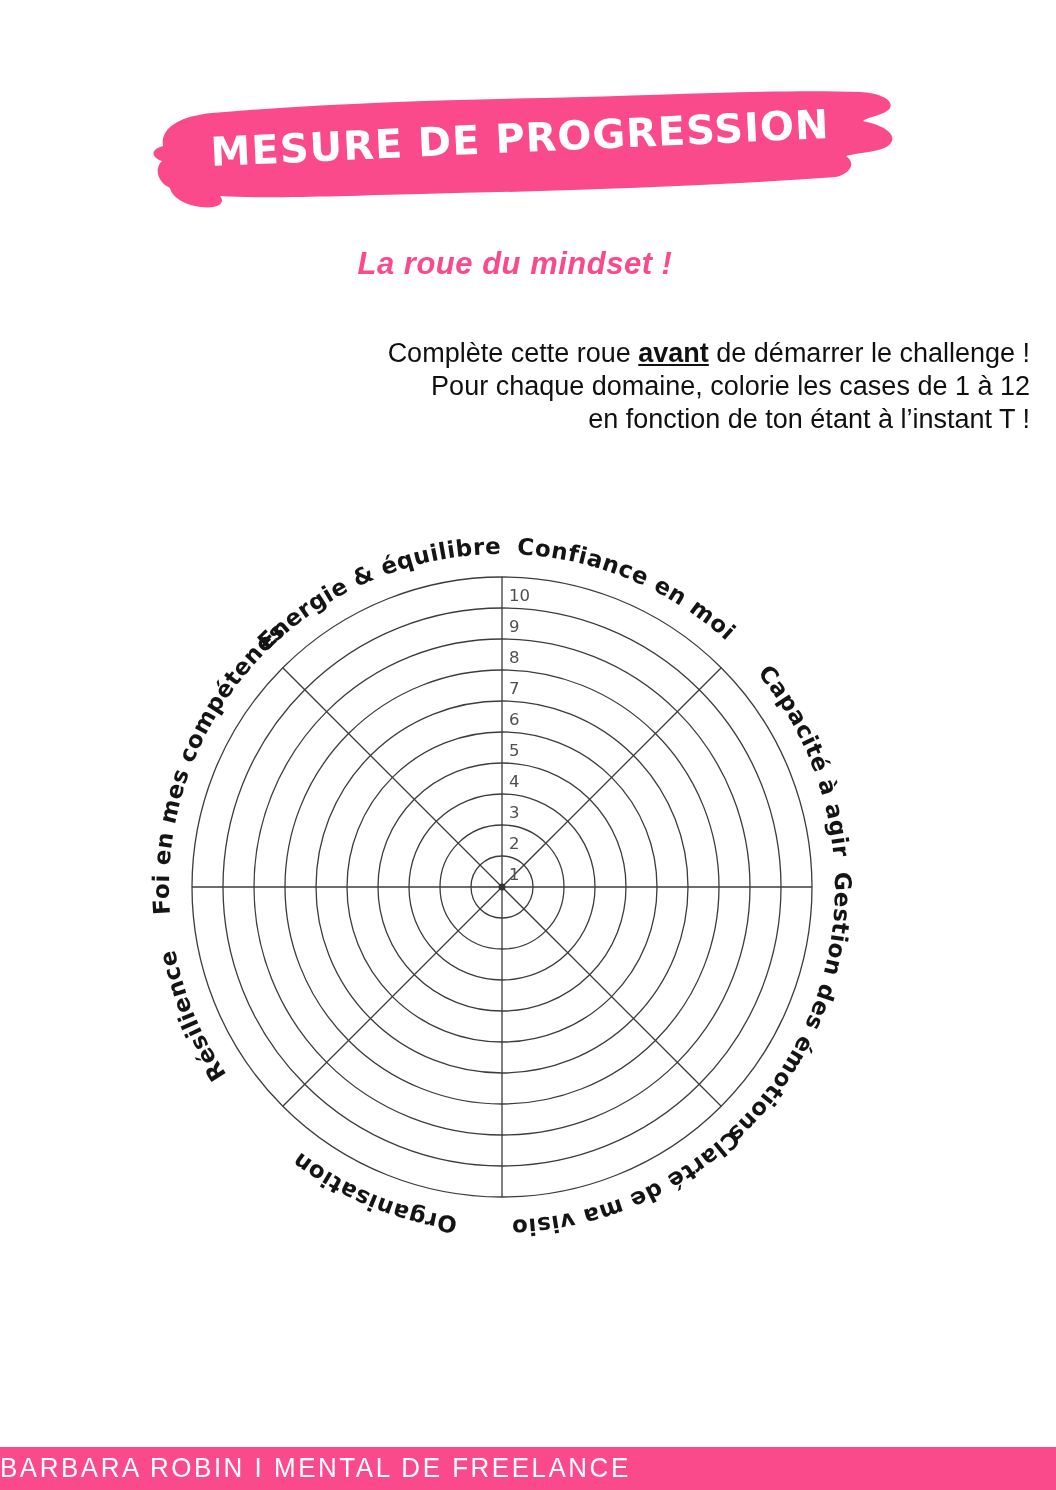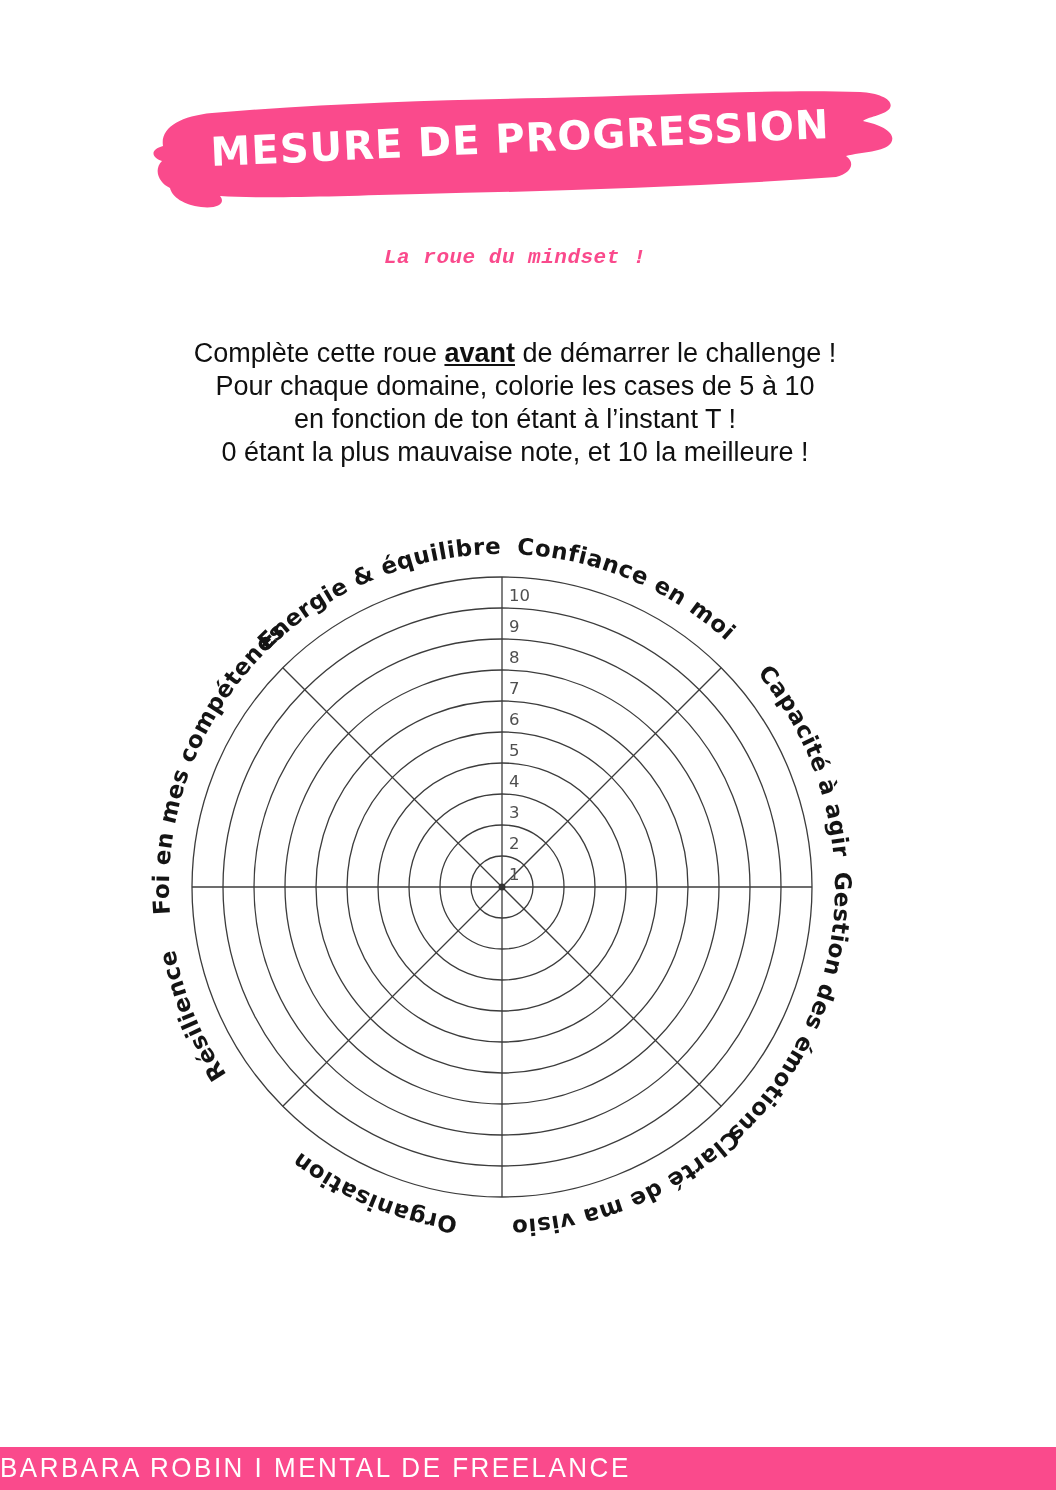--- a/index.html
+++ b/index.html
@@ -25,29 +25,29 @@
     font-family:"DejaVu Sans", sans-serif;
     font-weight:900;font-size:40px;letter-spacing:1px;
     color:#ffffff;
     transform:rotate(-2.6deg);
     white-space:nowrap;
   }
   
   .subtitle{
     position:absolute;left:0;top:246px;width:1030px;
     text-align:center;
-    font-family:Liberation Mono, monospace;
+    font-family:Liberation Sans, sans-serif;
     font-weight:bold;font-style:italic;
-    font-size:21px;color:var(--accent);
+    font-size:31px;color:var(--accent);
     letter-spacing:0.5px;
   }
   
   .intro{
     position:absolute;left:0;top:337px;width:1030px;
-    text-align:center;color:#101010;
+    text-align:right;color:#101010;
     font-family:"Liberation Sans", sans-serif;
     font-size:27px;line-height:33px;
   }
   .intro .bold-underline{font-weight:bold;text-decoration:underline;}
   
   .wheel-wrap{position:absolute;left:0;top:520px;width:1056px;height:760px;}
   .wlabel{
     font-family:"DejaVu Sans", sans-serif;
     font-weight:bold;font-size:23px;fill:#141414;letter-spacing:0.5px;
   }
@@ -92,23 +92,22 @@
         C 159 183, 153 170, 162 161
         C 150 157, 151 149, 163 146 Z"></path>
     </svg>
     <h1 class="page-title">MESURE DE PROGRESSION</h1>
   </div>
 
   <div class="subtitle">La roue du mindset !</div>
 
   <div class="intro">
     <div><span>Complète cette roue </span><span class="bold-underline">avant</span><span> de démarrer le challenge !</span></div>
-    <div>Pour chaque domaine, colorie les cases de 5 à 10</div>
+    <div>Pour chaque domaine, colorie les cases de 1 à 12</div>
     <div>en fonction de ton étant à l’instant T !</div>
-    <div>0 étant la plus mauvaise note, et 10 la meilleure !</div>
   </div>
 
   <div class="wheel-wrap">
     <svg id="wheel-svg" width="1056" height="760" viewBox="0 0 1056 760">
         <g>
           <circle cx="502" cy="367" r="31.0" fill="none" stroke="#3c3c3c" stroke-width="1.3"></circle>
           <circle cx="502" cy="367" r="62.0" fill="none" stroke="#3c3c3c" stroke-width="1.3"></circle>
           <circle cx="502" cy="367" r="93.0" fill="none" stroke="#3c3c3c" stroke-width="1.3"></circle>
           <circle cx="502" cy="367" r="124.0" fill="none" stroke="#3c3c3c" stroke-width="1.3"></circle>
           <circle cx="502" cy="367" r="155.0" fill="none" stroke="#3c3c3c" stroke-width="1.3"></circle>

